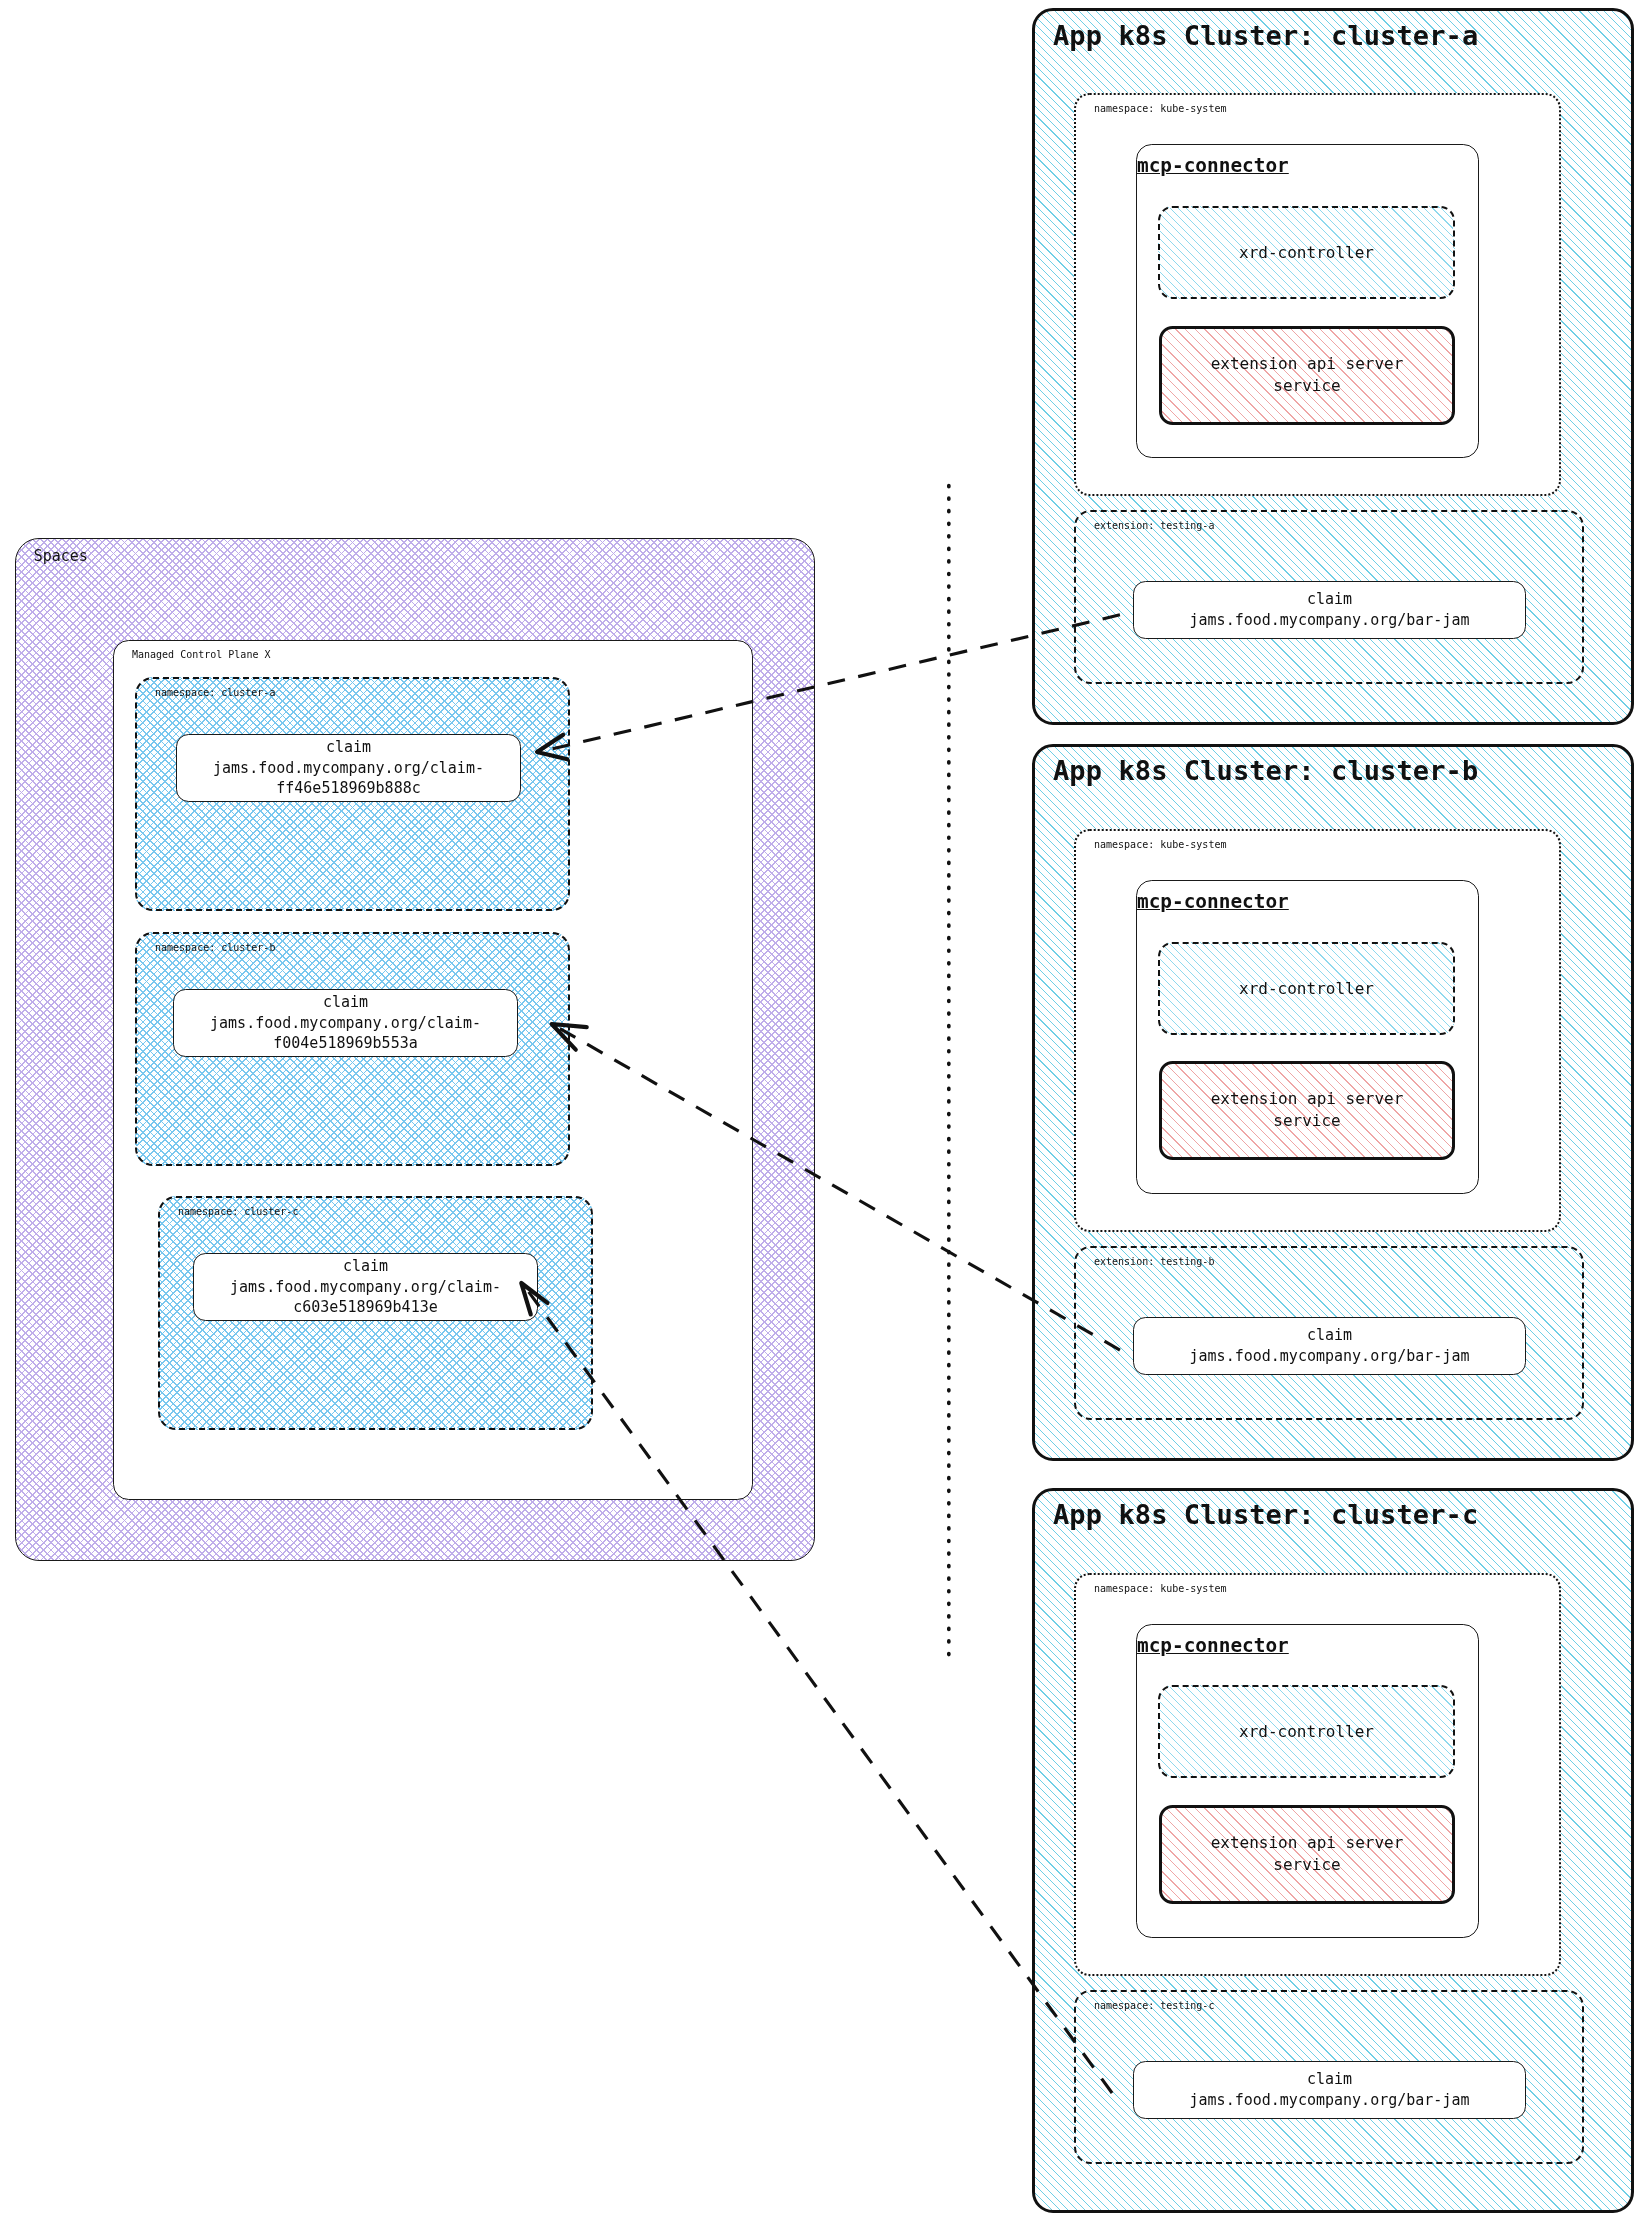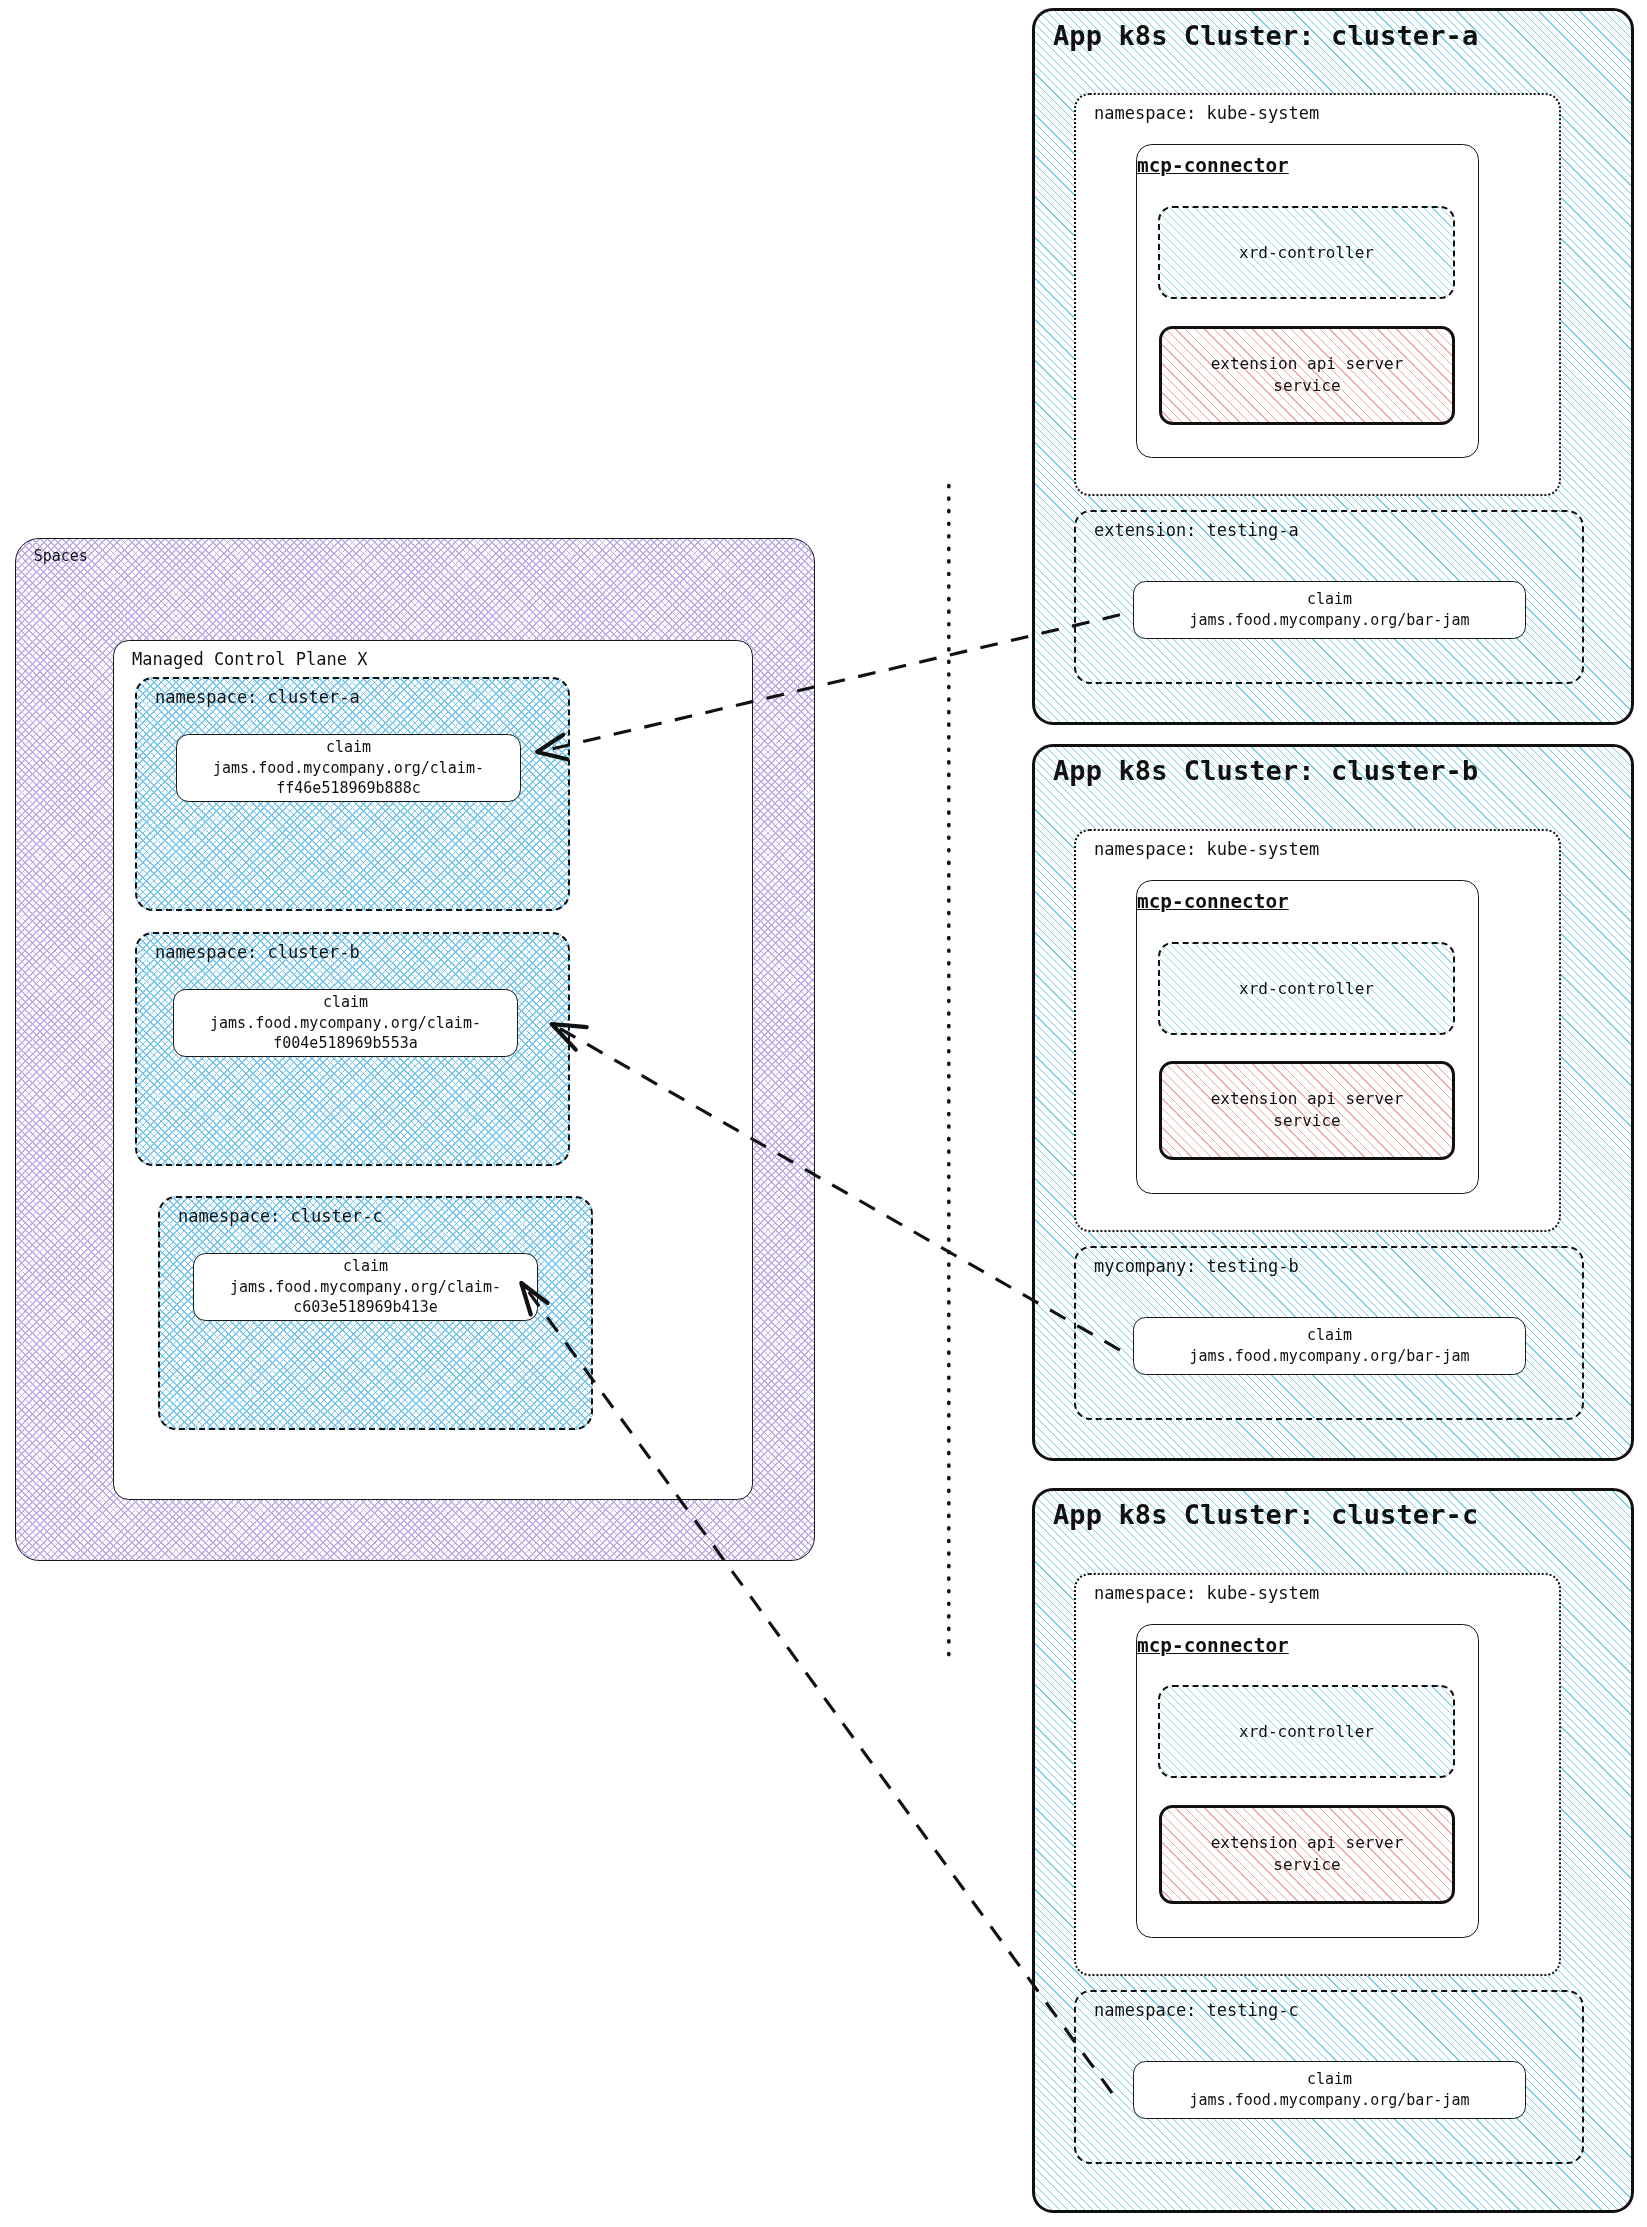--- a/index.html
+++ b/index.html
@@ -42,21 +42,21 @@
   
   .bx{position:absolute;box-sizing:border-box;}
   .solid-thin{border:1.6px solid #1a1a1a;border-radius:18px;}
   .solid-thick{border:3.7px solid #111;border-radius:18px;}
   .dashed-b{border:2.6px dashed #111;border-radius:18px;}
   .dotted-b{border:2.6px dotted #111;border-radius:18px;}
   .white-fill{background:#ffffff;}
 
   .hdr{position:absolute;left:18px;top:8.4px;white-space:nowrap;}
   .hdr-cluster{font-size:27px;font-weight:700;letter-spacing:0.1px;}
-  .hdr-ns{font-size:17px;font-weight:400;}
+  .hdr-ns{font-size:10px;font-weight:400;}
   .hdr-spaces{font-size:15px;font-weight:400;}
   .hdr-mcp-title{position:absolute;left:0;right:0;top:9.4px;text-align:left;font-size:19.4px;font-weight:700;text-decoration:underline;}
   .ctr-lbl{position:absolute;left:0;right:0;top:50%;transform:translateY(-50%);
            text-align:center;font-size:16px;line-height:1.42;font-weight:400;}
   .claim-lbl{position:absolute;left:0;right:0;top:50%;transform:translateY(-50%);
              text-align:center;font-size:15px;line-height:1.38;padding:0 6.3px;box-sizing:border-box;}
   .claim-lbl .l1{display:block;}
   .claim-lbl .l2{display:block;}
 
   svg.overlay{position:absolute;left:0;top:0;width:1647px;height:2227px;pointer-events:none;}
@@ -157,21 +157,21 @@
   </div>
 
   <div class="bx solid-thick hatch-red" style="left:1159px;top:1061px;width:296px;height:99px;border-radius:13.6px;">
     <div class="ctr-lbl">
       <span style="display:block">extension api server</span>
       <span style="display:block">service</span>
     </div>
   </div>
 
   <div class="bx dashed-b hatch-cyan" style="left:1074px;top:1246px;width:510px;height:174px;border-radius:16.7px;">
-    <div class="hdr hdr-ns">mycompany: testing-b</div>
+    <div class="hdr hdr-ns">extension: testing-b</div>
     <div class="bx solid-thin white-fill" style="left:57px;top:69px;width:393px;height:58px;border-radius:12.6px;">
       <div class="claim-lbl">
         <span class="l1">claim</span>
         <span class="l2">jams.food.mycompany.org/bar-jam</span>
       </div>
     </div>
   </div>
 
   <div class="bx solid-thick hatch-cyan" style="left:1032px;top:1488px;width:602px;height:725px;border-radius:21px;">
     <div class="hdr hdr-cluster">App k8s Cluster: cluster-c</div>

